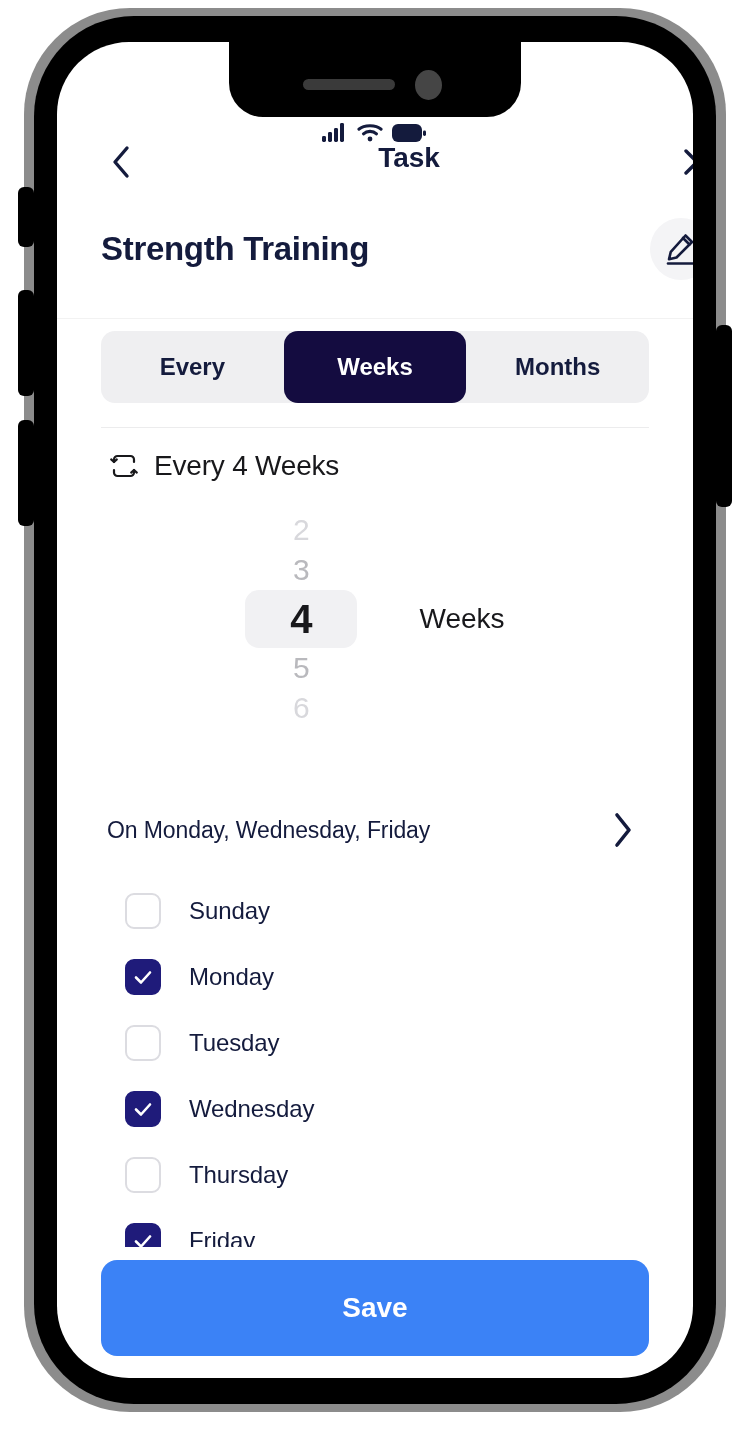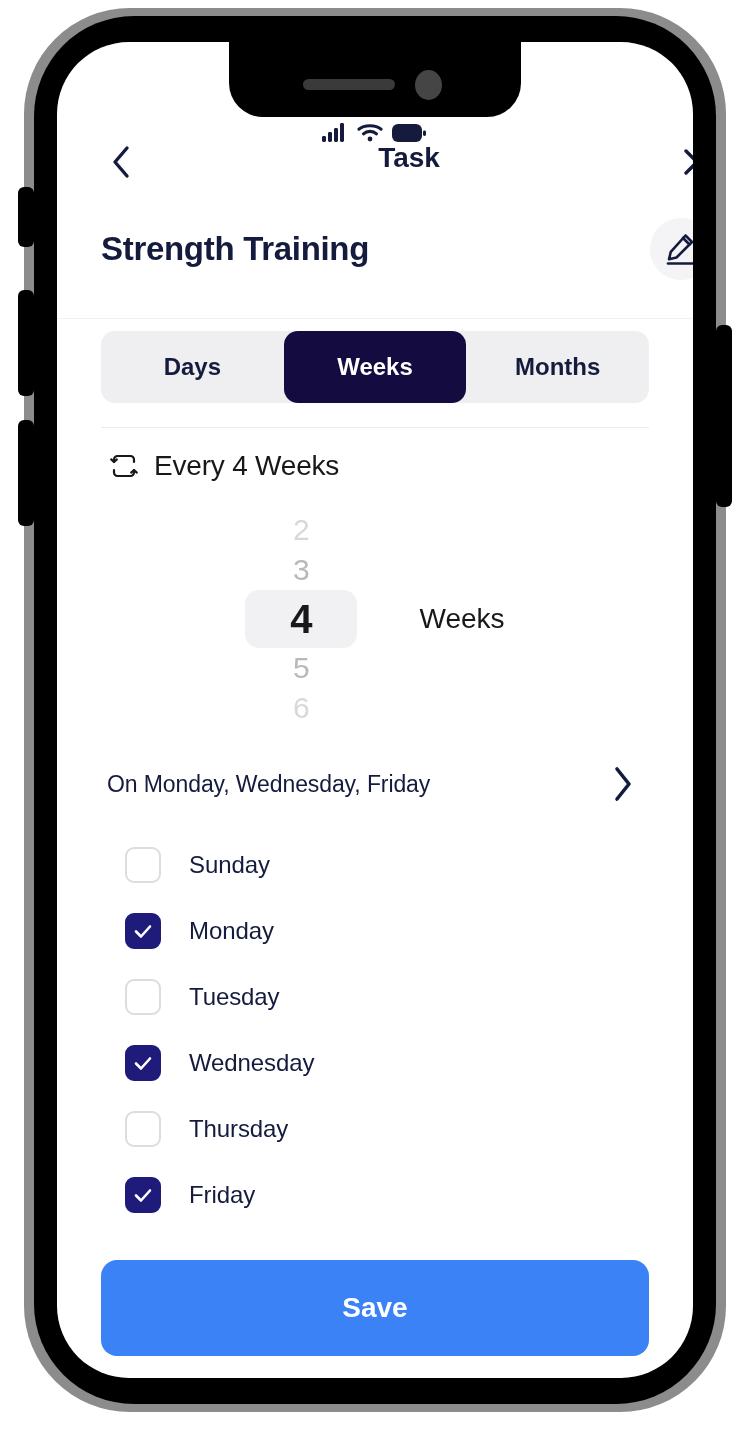--- a/index.html
+++ b/index.html
@@ -271,21 +271,21 @@
     font-size: 28px;
     color: #18181b;
     margin-left: 62px;
   }
 
   
   .ondays {
     display: flex;
     align-items: center;
     justify-content: space-between;
-    margin-top: 36px;
+    margin-top: 82px;
     padding: 0 14px 0 6px;
     cursor: pointer;
   }
   .ondays-text {
     font-size: 23px;
     color: #141b3d;
     letter-spacing: -0.1px;
   }
 
   
@@ -402,21 +402,21 @@
           <path d="M19 7 L25.5 13.5" stroke="#141b3d" stroke-width="2.6" fill="none" stroke-linecap="round"></path>
           <path d="M4 32.5 L30 32.5" stroke="#141b3d" stroke-width="2.6" stroke-linecap="round"></path>
         </svg>
       </div>
     </div>
 
     <div class="card">
       <div class="card-inner">
 
         <div class="segmented">
-          <div class="seg">Days</div>
+          <div class="seg">Every</div>
           <div class="seg active">Weeks</div>
           <div class="seg">Months</div>
         </div>
 
         <div class="divider"></div>
 
         <div class="every-row">
           <svg width="30" height="30" viewBox="0 0 30 30">
             <path d="M5 11 V8.5 A3.5 3.5 0 0 1 8.5 5 H21.5 A3.5 3.5 0 0 1 25 8.5 V11" stroke="#18181b" stroke-width="2.2" fill="none" stroke-linecap="round"></path>
             <path d="M25 19 V21.5 A3.5 3.5 0 0 1 21.5 25 H8.5 A3.5 3.5 0 0 1 5 21.5 V19" stroke="#18181b" stroke-width="2.2" fill="none" stroke-linecap="round"></path>

